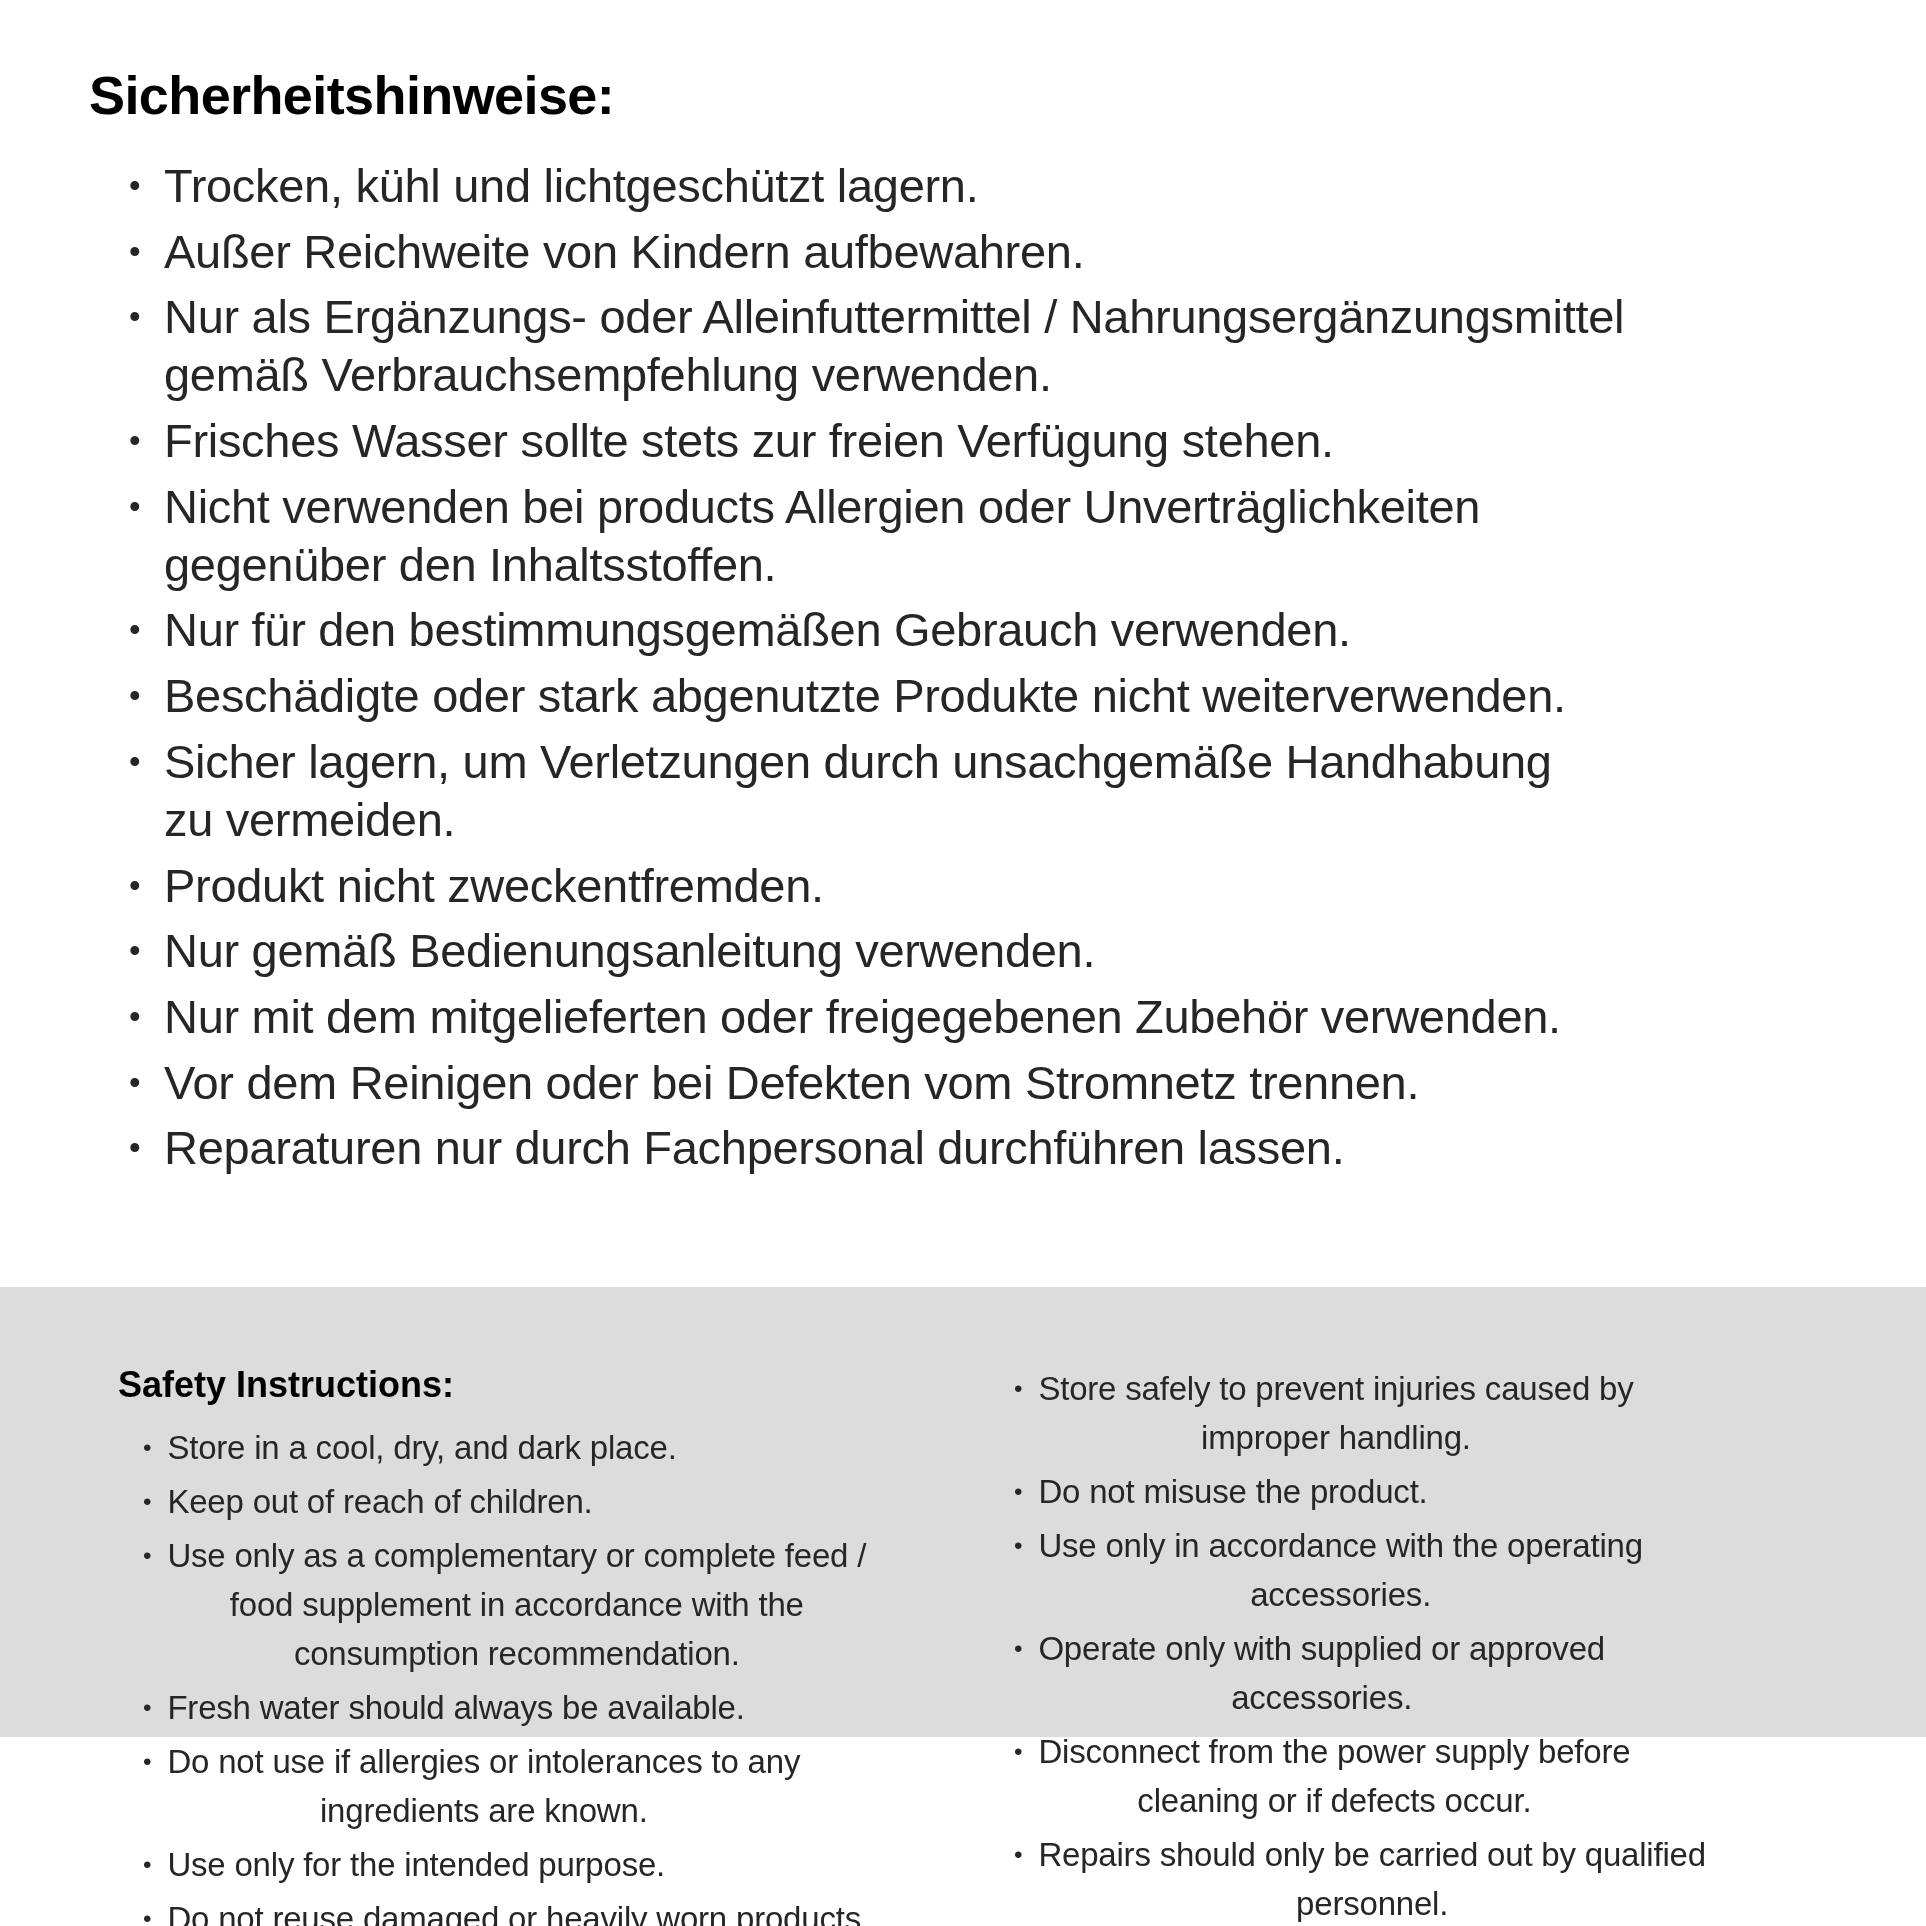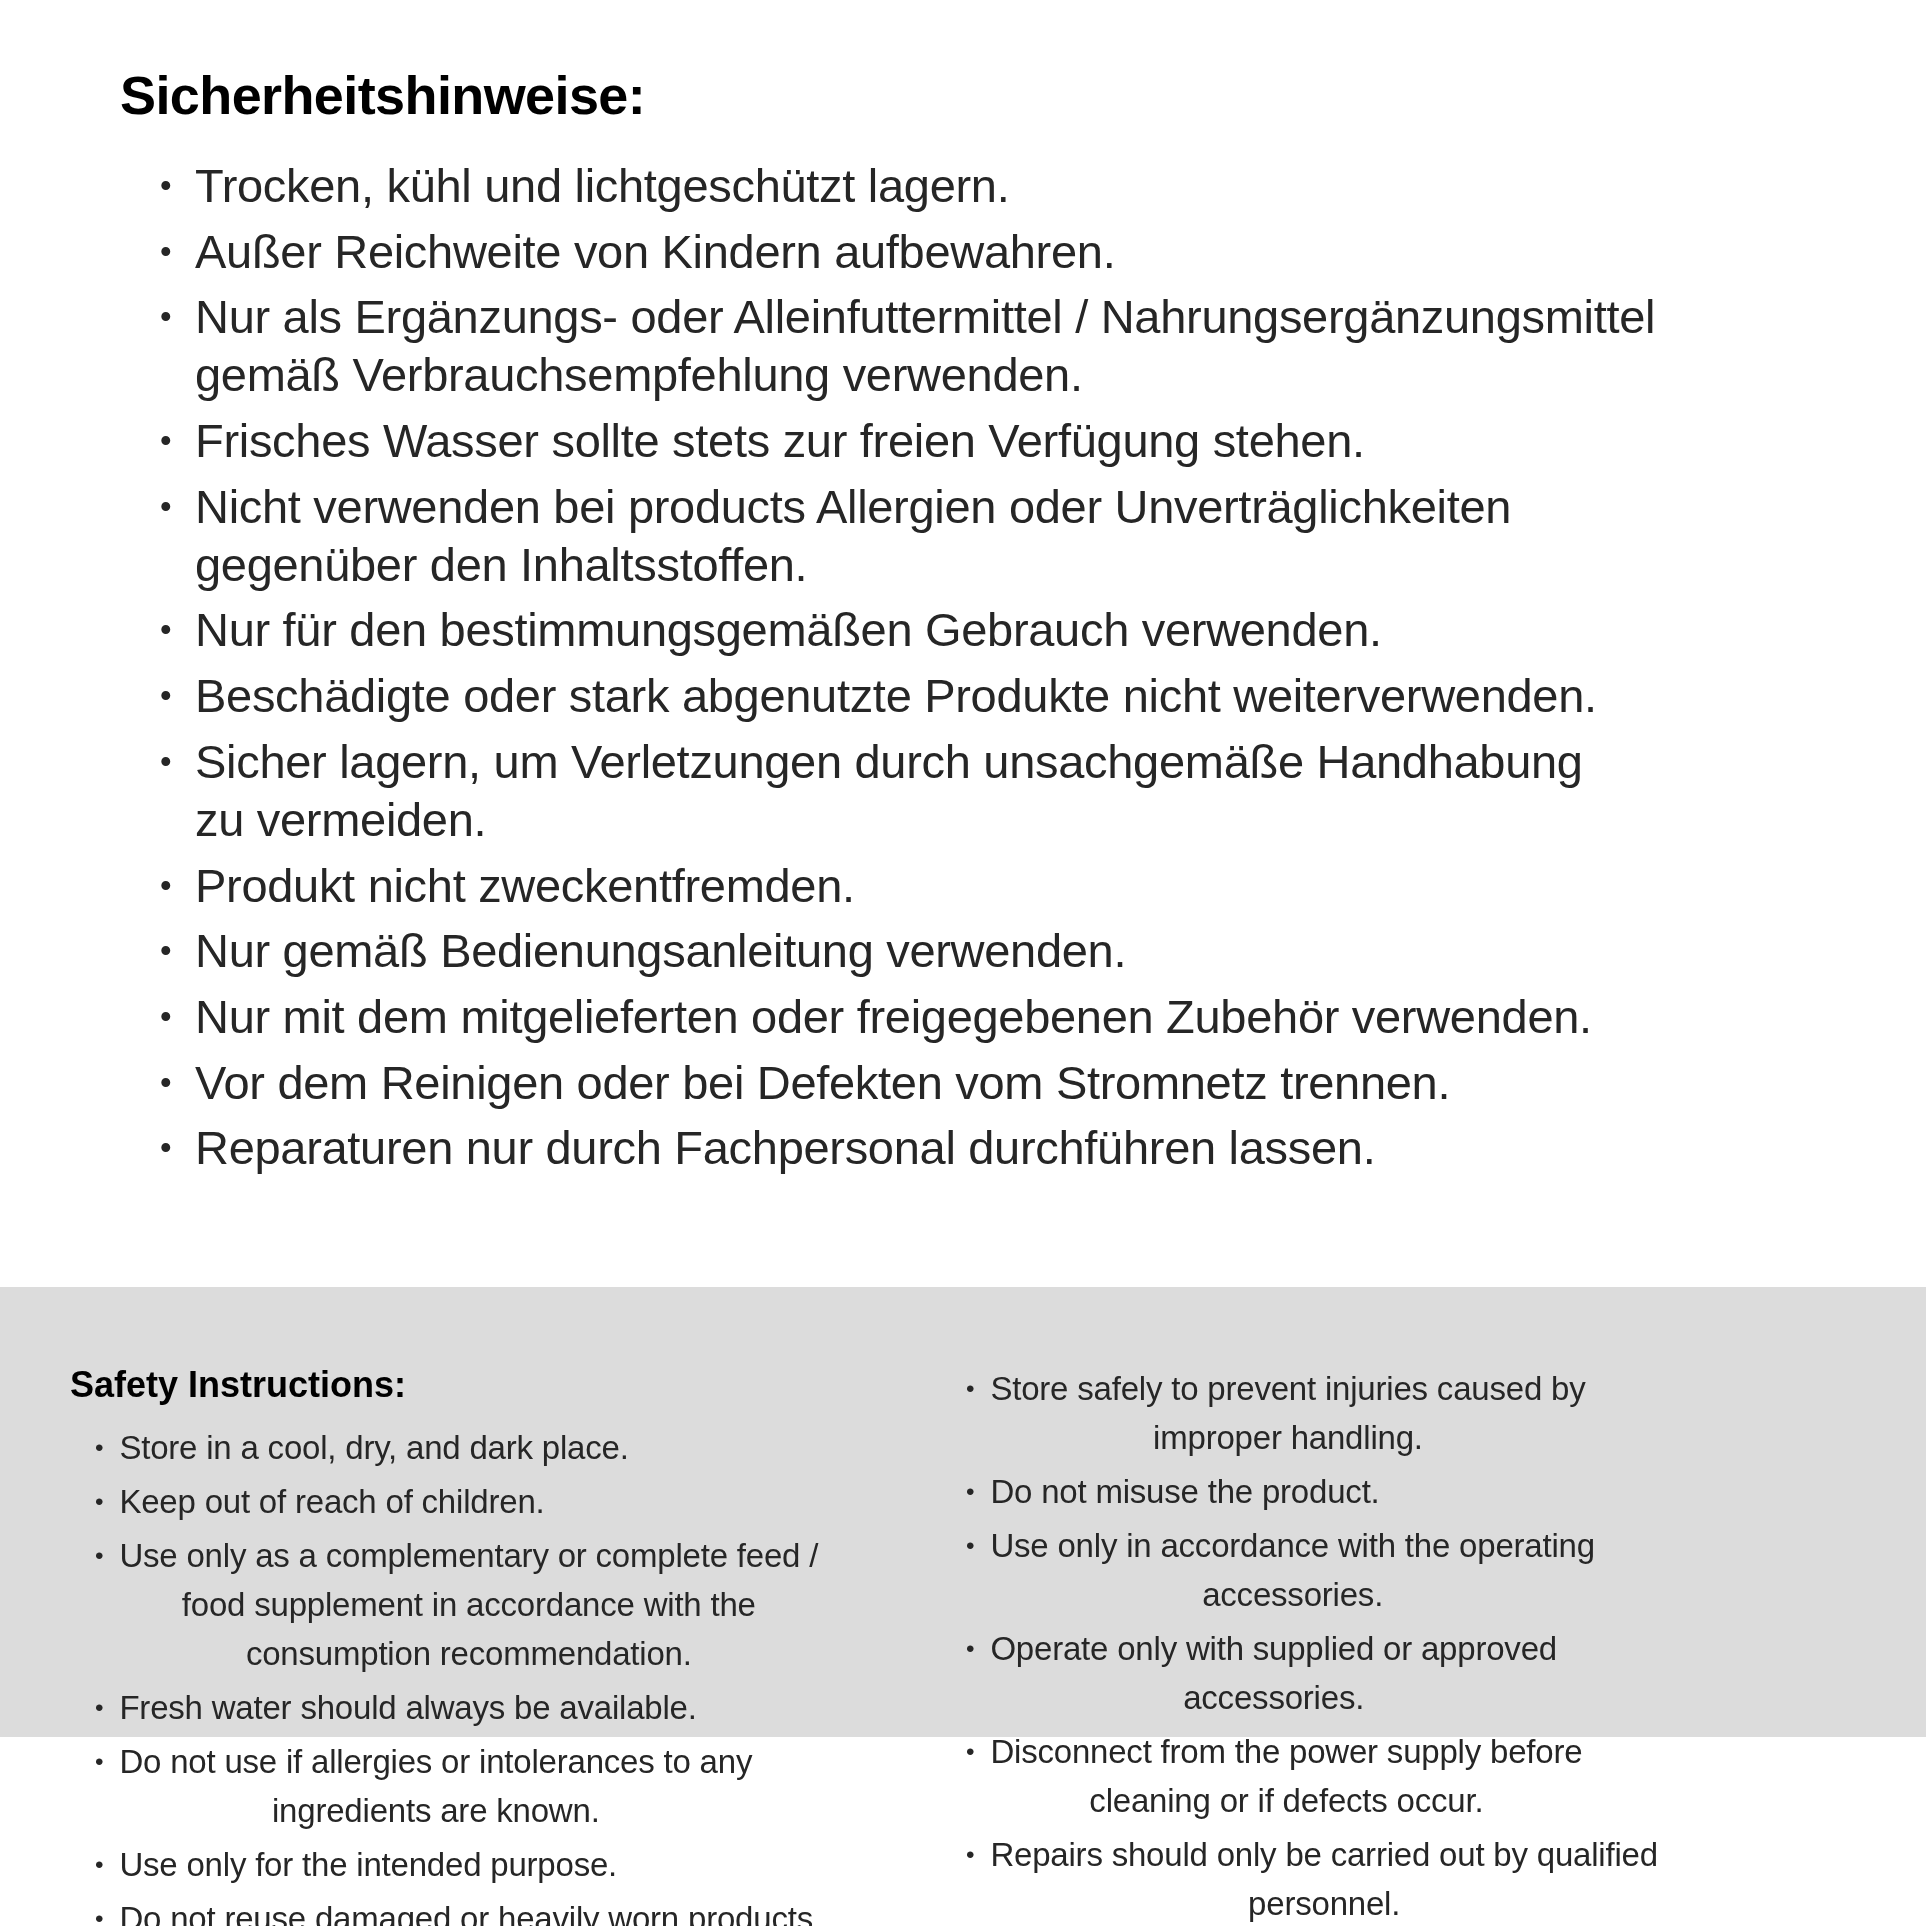--- a/index.html
+++ b/index.html
@@ -14,21 +14,21 @@
     height: 1926px;
     background: #ffffff;
     overflow: hidden;
     color: #262626;
   }
 
   
   .german-section {
     position: absolute;
     top: 0; left: 0; right: 0;
-    padding: 64px 58px 0 120px;
+    padding: 64px 58px 0 89px;
   }
   .german-heading {
     margin: 0 0 31px 0;
     font-size: 54px;
     font-weight: 700;
     color: #000000;
     letter-spacing: -0.6px;
   }
   ul.safety-list {
     list-style: none;
@@ -62,21 +62,21 @@
 
   
   .english-section {
     position: absolute;
     top: 1287px;
     left: 0;
     width: 100%;
     height: 450px;
     background: var(--section-bg, #dcdcdc);
     box-sizing: border-box;
-    padding: 77px 58px 0 70px;
+    padding: 77px 58px 0 118px;
   }
   .columns {
     display: flex;
     align-items: flex-start;
   }
   .col-left {
     flex: 0 0 896px;
     box-sizing: border-box;
   }
   .col-right {

